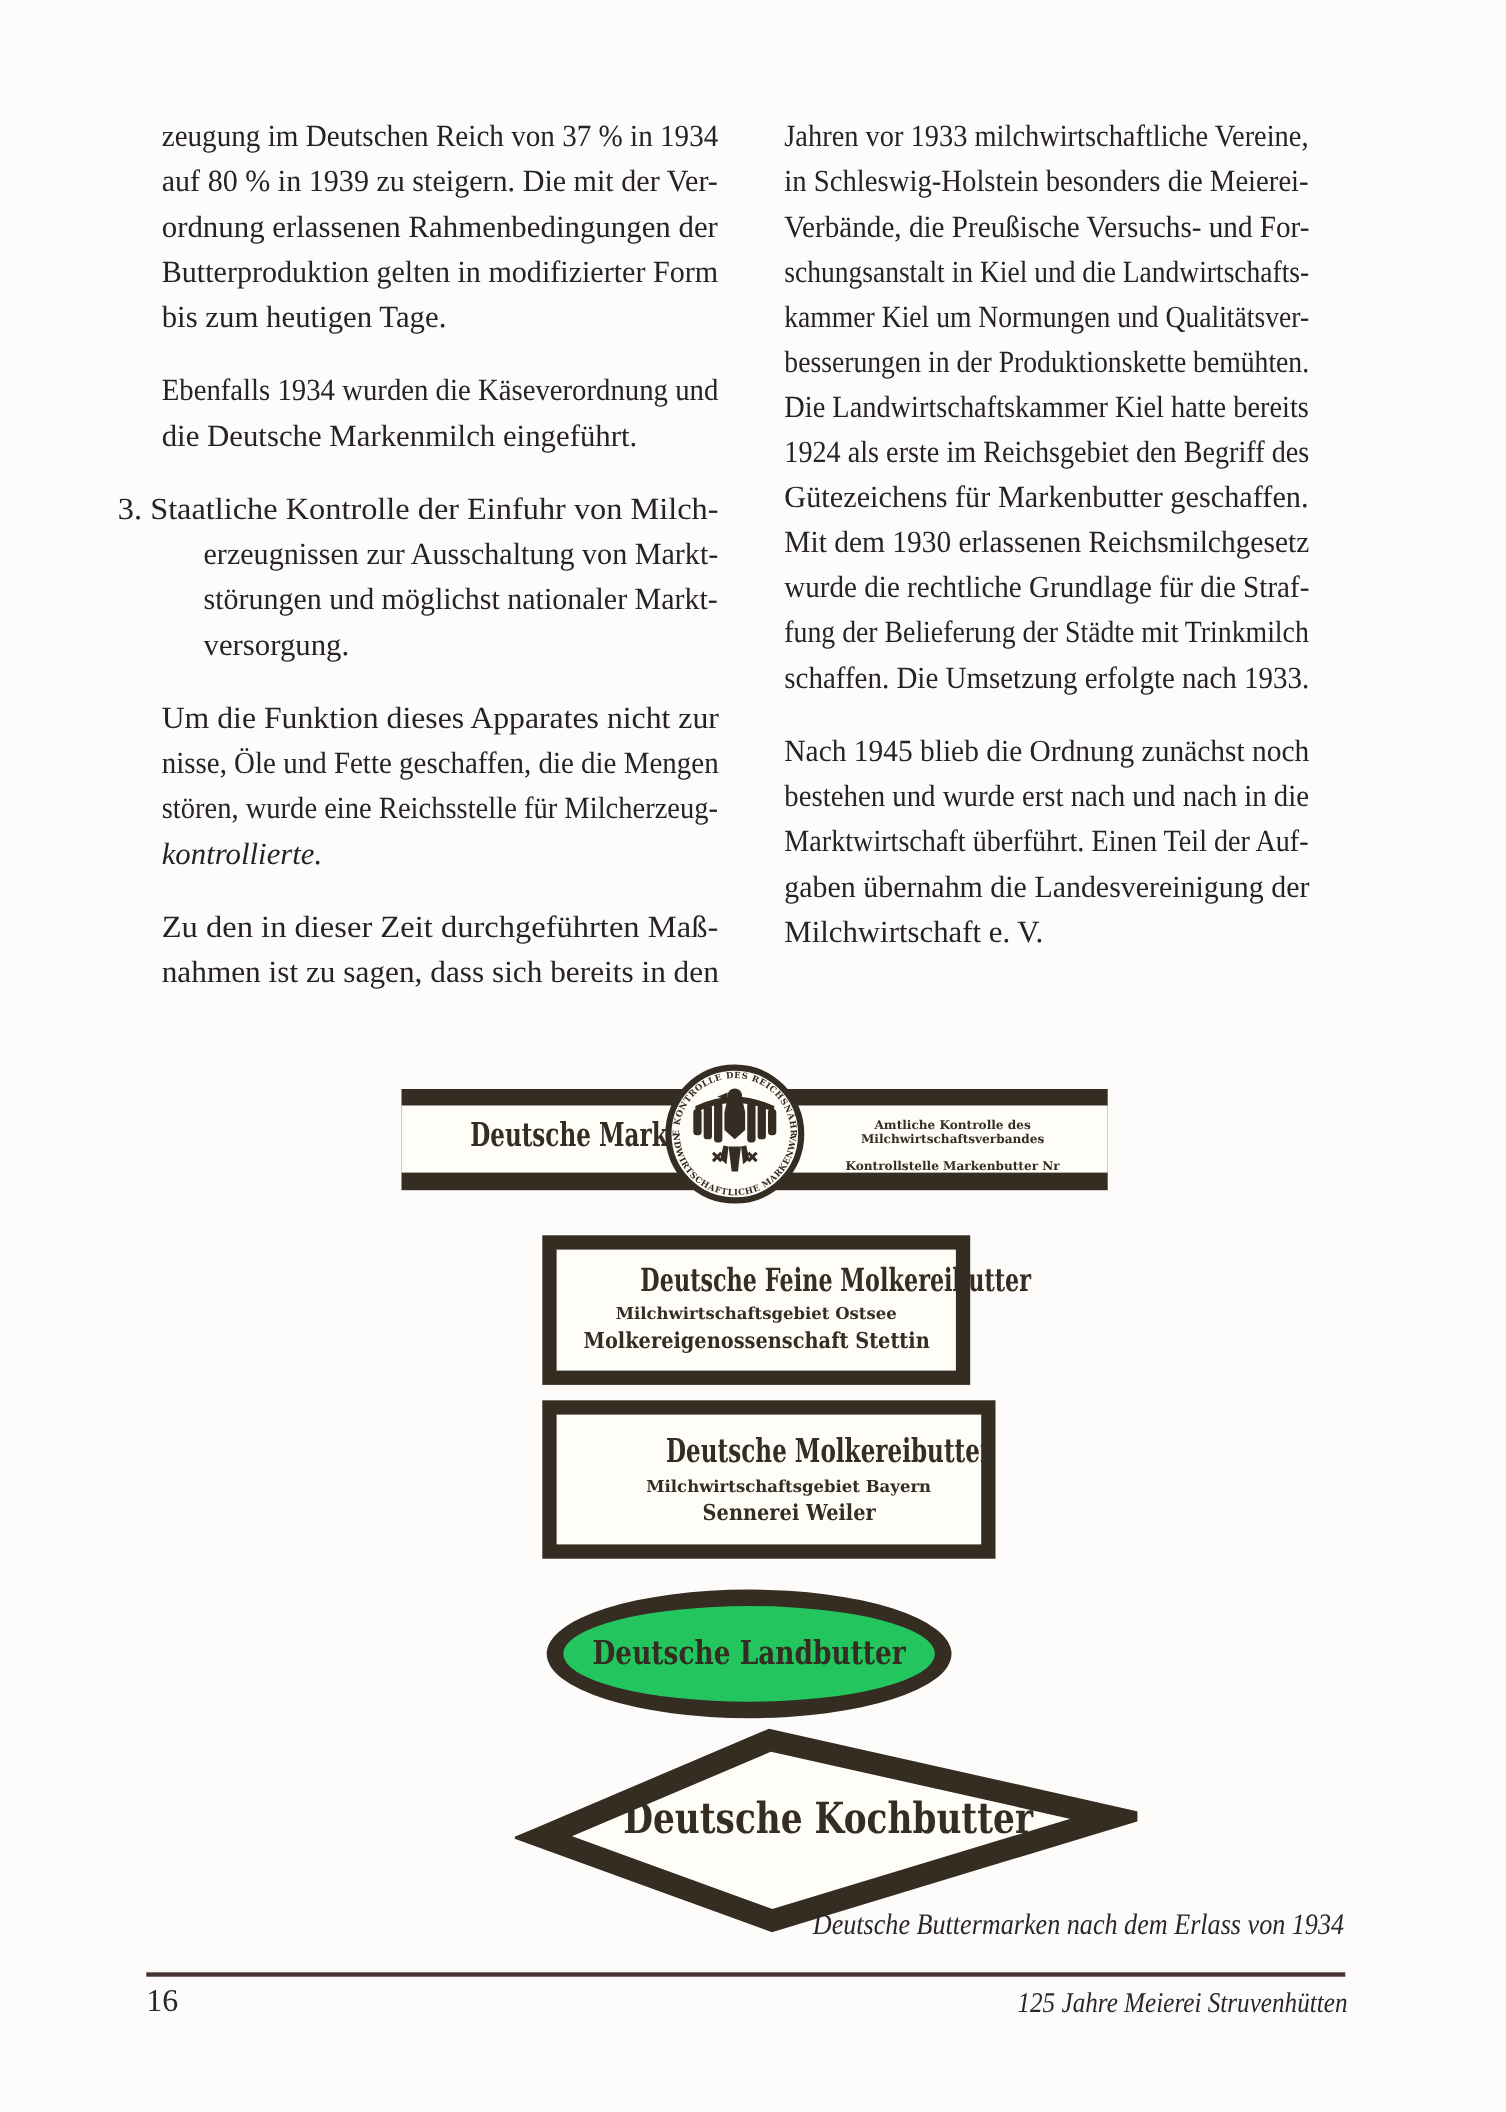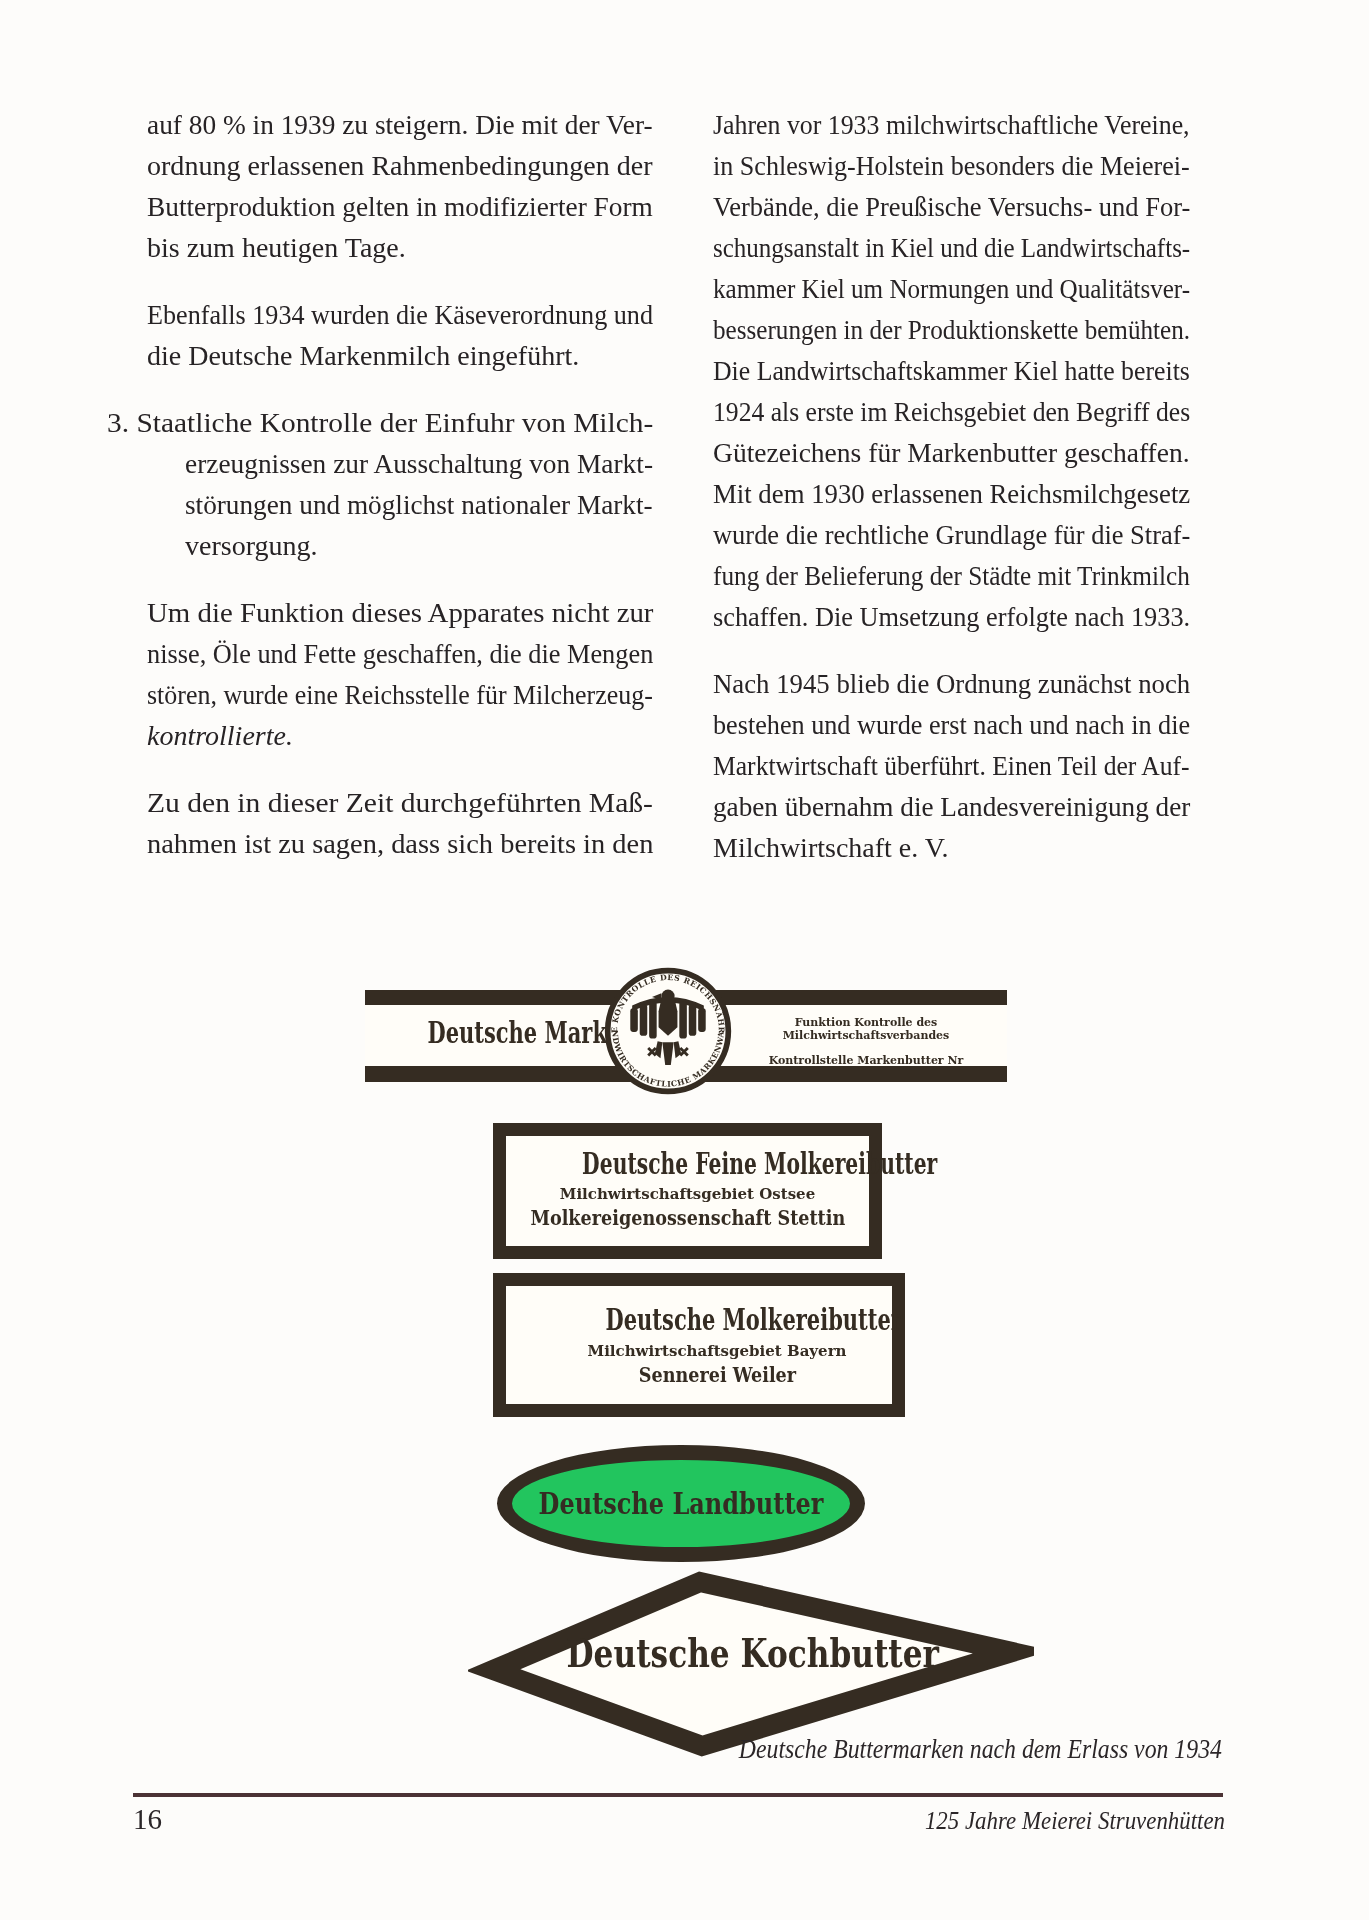--- a/index.html
+++ b/index.html
@@ -52,20 +52,21 @@
   .page-number{position:absolute;left:133px;top:1803px;font-size:29px;color:#2b2628;}
   .footer-title{position:absolute;right:144px;top:1806px;font-style:italic;font-size:26px;color:#2b2628;}
 </style>
 </head>
 <body>
 
 <div class="page">
 
   <div class="col col-left">
       <div class="para">
+        <div class="tline"><span class="fit" style="transform: scaleX(0.945794);">zeugung im Deutschen Reich von 37 % in 1934</span></div>
         <div class="tline"><span class="fit" style="transform: scaleX(0.976834);">auf 80 % in 1939 zu steigern. Die mit der Ver-</span></div>
         <div class="tline"><span class="fit" style="transform: scaleX(1.00198);">ordnung erlassenen Rahmenbedingungen der</span></div>
         <div class="tline"><span class="fit" style="transform: scaleX(0.976834);">Butterproduktion gelten in modifizierter Form</span></div>
         <div class="tline"><span class="fit" style="transform: scaleX(1);">bis zum heutigen Tage.</span></div>
       </div>
       <div class="para">
         <div class="tline"><span class="fit" style="transform: scaleX(0.933579);">Ebenfalls 1934 wurden die Käseverordnung und</span></div>
         <div class="tline"><span class="fit" style="transform: scaleX(1);">die Deutsche Markenmilch eingeführt.</span></div>
       </div>
       <div class="para" style="padding-left: 38px;">
@@ -113,21 +114,21 @@
     </div>
 
   <div>
 
     <div class="band">
       <div class="band-inner">
         <div class="band-title fraktur">
           <span class="cx70">Deutsche Markenbutter</span>
         </div>
         <div class="band-note">
-          <div class="note1">Funktion Kontrolle des Milchwirtschaftsverbandes</div>
+          <div class="note1">Amtliche Kontrolle des Milchwirtschaftsverbandes</div>
           <div class="note2">Kontrollstelle Markenbutter Nr</div>
         </div>
       </div>
     </div>
     <svg class="seal" viewBox="0 0 140 140">
       <defs>
         <path id="sealTopArc" d="M 16,70 A 54,54 0 0 1 124,70"></path>
         <path id="sealBotArc" d="M 11,70 A 59,59 0 0 0 129,70"></path>
       </defs>
       <circle cx="70" cy="70" r="64" fill="#fffdf8" stroke="#352c22" stroke-width="6"></circle>

